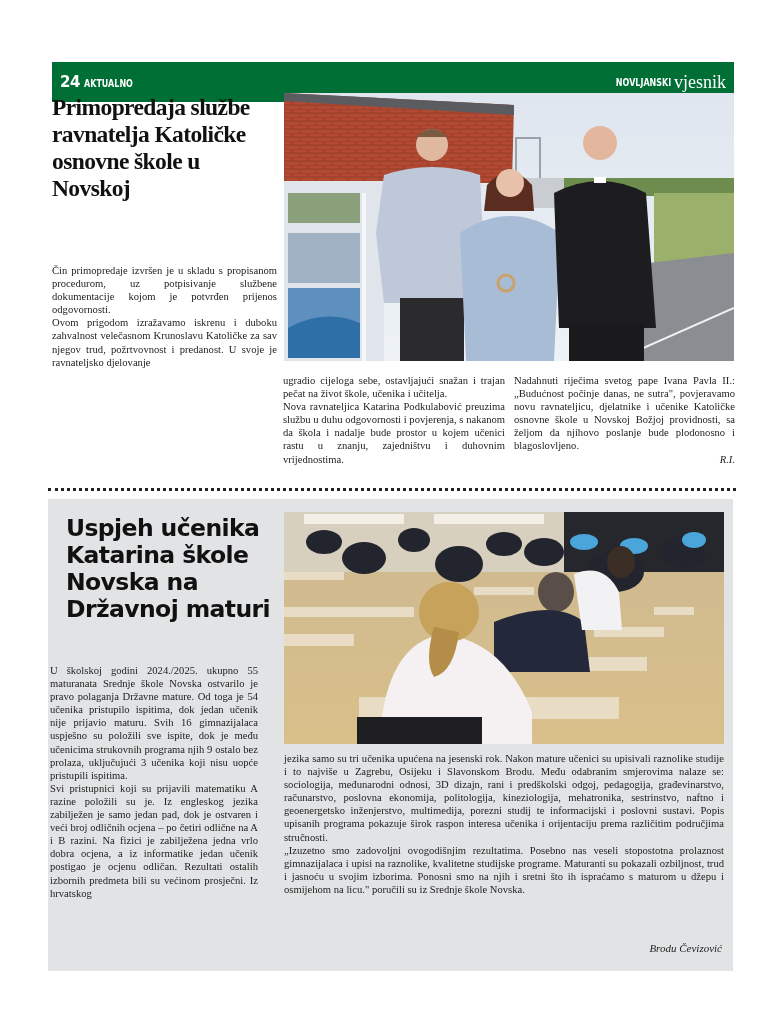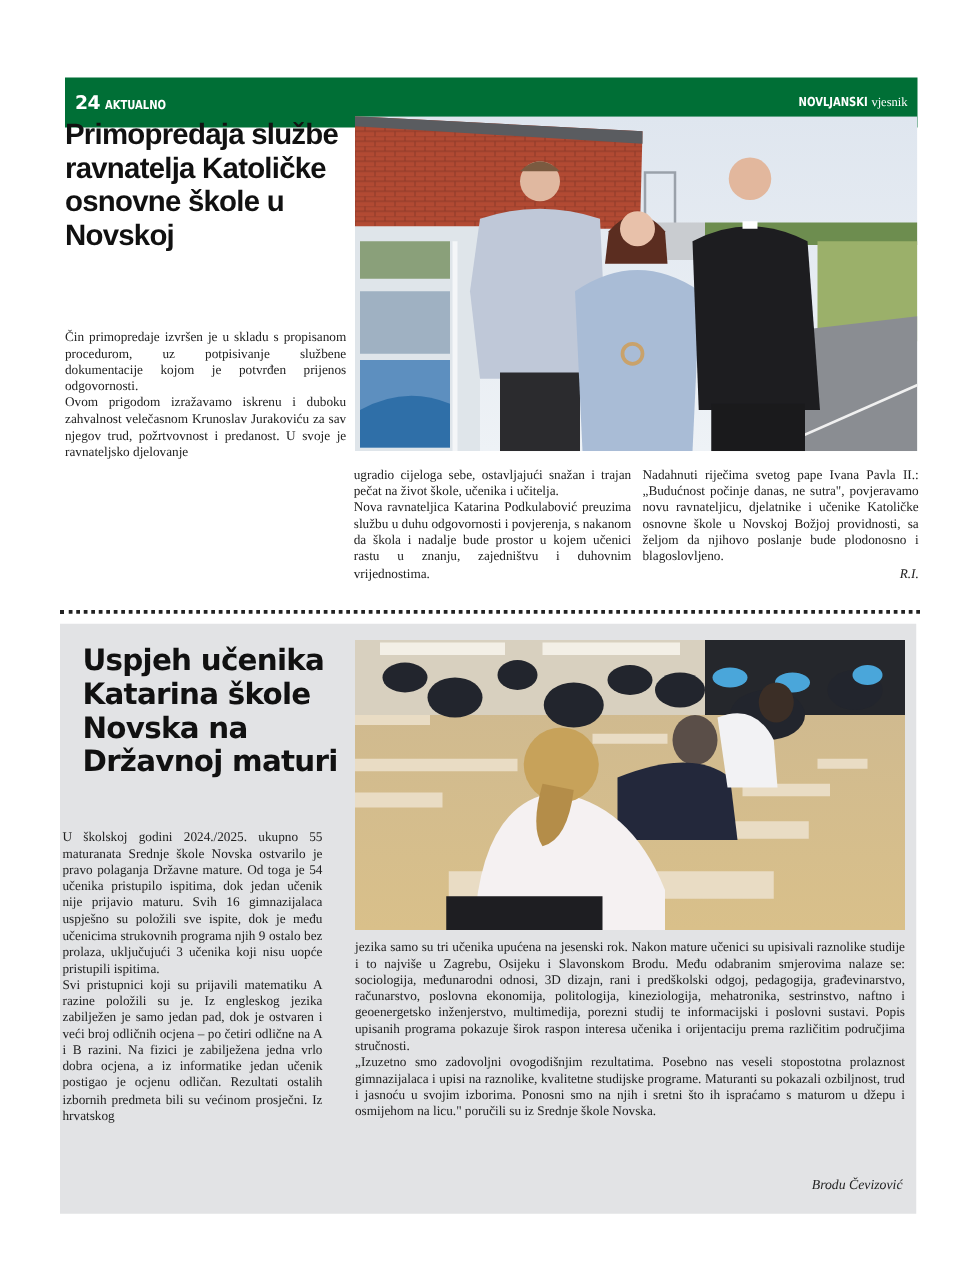--- a/index.html
+++ b/index.html
@@ -4,23 +4,23 @@
 <style>
   html, body { margin: 0; padding: 0; background: #ffffff; }
   body { width: 768px; height: 1024px; position: relative; overflow: hidden; font-family: "Liberation Serif", serif; color: #1a1a1a; }
 
   .header-bar { position: absolute; left: 52px; top: 62px; width: 682px; height: 40px; background: #006f36; display: flex; align-items: center; justify-content: space-between; }
   .header-left { display: flex; align-items: baseline; padding-left: 8px; color: #fff; }
   .page-num { font-family: "DejaVu Sans", sans-serif; font-weight: bold; font-size: 15px; letter-spacing: -0.5px; }
   .section { font-family: "DejaVu Sans", sans-serif; font-weight: bold; font-size: 10px; margin-left: 4px; transform: scaleX(0.8); transform-origin: left; }
   .header-right { padding-right: 8px; color: #fff; display: flex; align-items: center; }
   .brand-bold { font-family: "DejaVu Sans", sans-serif; font-weight: bold; font-size: 10px; transform: scaleX(0.8); transform-origin: right; }
-  .brand-light { font-family: "Liberation Serif", serif; font-size: 10px; margin-left: 3px; }
+  .brand-light { font-family: "Liberation Serif", serif; font-size: 18px; margin-left: 3px; }
 
-  .title1 { position: absolute; left: 52px; top: 94px; width: 225px; font-family: Liberation Sans, sans-serif; font-weight: bold; font-size: 23.5px; line-height: 27px; letter-spacing: -0.6px; color: #111; }
+  .title1 { position: absolute; left: 52px; top: 94px; width: 225px; font-family: Liberation Serif, serif; font-weight: bold; font-size: 23.5px; line-height: 27px; letter-spacing: -0.6px; color: #111; }
   .photo1 { position: absolute; left: 284px; top: 93px; width: 450px; height: 268px; overflow: hidden; }
 
   .bodytext { font-family: "Liberation Serif", serif; font-size: 10.6px; line-height: 13.1px; text-align: justify; color: #222; margin: 0; }
   .bodytext p { margin: 0; }
   .col1a { position: absolute; left: 52px; top: 264px; width: 225px; }
   .col1b { position: absolute; left: 283px; top: 374px; width: 222px; }
   .col1c { position: absolute; left: 514px; top: 374px; width: 221px; }
   .sign { text-align: right; font-style: italic; }
 
   .dotted-sep { position: absolute; left: 48px; top: 488px; width: 688px; border-top: 3px dotted #222; }
@@ -92,21 +92,21 @@
 
     <circle cx="316" cy="50" r="17" fill="#e2b79d"></circle>
     <path d="M270 100 Q316 76 362 100 L372 235 L275 235Z" fill="#1d1d20"></path>
     <rect x="310" y="84" width="12" height="6" fill="#ffffff"></rect>
     <rect x="285" y="230" width="75" height="38" fill="#1a1a1c"></rect>
   </svg>
 </div>
 
 <div class="bodytext col1a">
   <p>Čin primopredaje izvršen je u skladu s propisanom procedurom, uz potpisivanje službene dokumentacije kojom je potvrđen prijenos odgovornosti.</p>
-  <p>Ovom prigodom izražavamo iskrenu i duboku zahvalnost velečasnom Krunoslav Jurakoviću za sav njegov trud, požrtvovnost i predanost. U svoje je ravnateljsko djelovanje</p>
+  <p>Ovom prigodom izražavamo iskrenu i duboku zahvalnost velečasnom Krunoslavu Katoličke za sav njegov trud, požrtvovnost i predanost. U svoje je ravnateljsko djelovanje</p>
 </div>
 <div class="bodytext col1b">
   <p>ugradio cijeloga sebe, ostavljajući snažan i trajan pečat na život škole, učenika i učitelja.</p>
   <p>Nova ravnateljica Katarina Podkulabović preuzima službu u duhu odgovornosti i povjerenja, s nakanom da škola i nadalje bude prostor u kojem učenici rastu u znanju, zajedništvu i duhovnim vrijednostima.</p>
 </div>
 <div class="bodytext col1c">
   <p>Nadahnuti riječima svetog pape Ivana Pavla II.: „Budućnost počinje danas, ne sutra", povjeravamo novu ravnateljicu, djelatnike i učenike Katoličke osnovne škole u Novskoj Božjoj providnosti, sa željom da njihovo poslanje bude plodonosno i blagoslovljeno.</p>
   <p class="sign">R.I.</p>
 </div>
 

